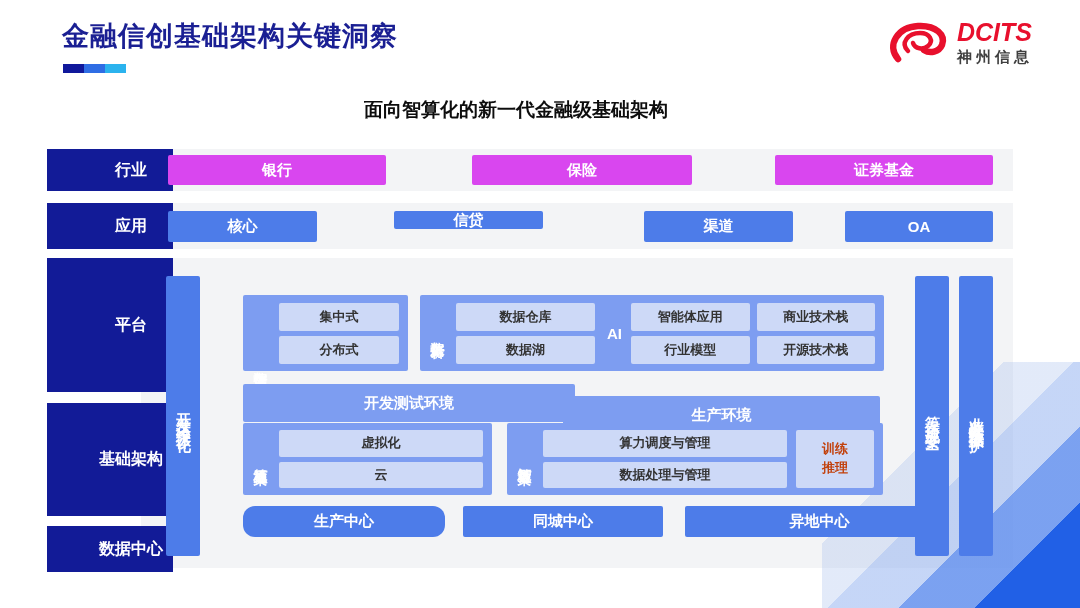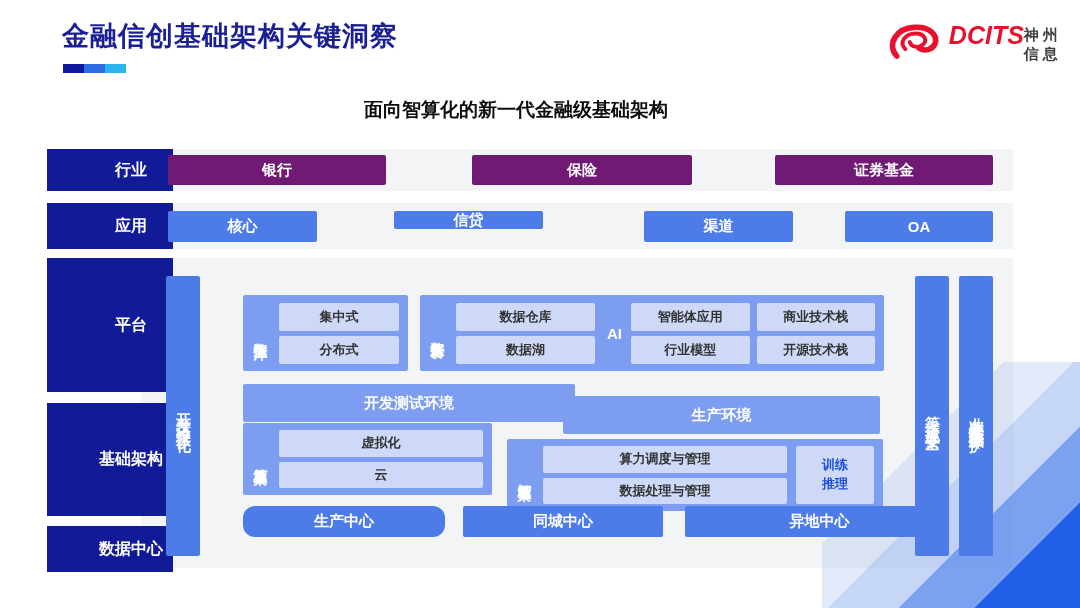--- a/index.html
+++ b/index.html
@@ -5,47 +5,47 @@
   html,body { margin:0; padding:0; background:#fff; }
   body { font-family:"Liberation Sans","DejaVu Sans",sans-serif; }
   .slide { position:relative; width:1080px; height:608px; background:#ffffff; overflow:hidden; }
 
   
   .page-title { position:absolute; left:62px; top:18px; font-size:27px; font-weight:800; color:#1a1f93; letter-spacing:1px; }
   .title-underline { position:absolute; left:63px; top:64px; display:flex; height:9px; }
   .title-underline span { width:21px; height:9px; display:block; }
   .seg1 { background:#10189b; } .seg2 { background:#2f6de4; } .seg3 { background:#2bb3ee; }
   .logo { position:absolute; left:888px; top:20px; display:flex; align-items:center; gap:7px; }
-  .logo-text { display:flex; }
+  .logo-text { display:flex; flex-direction:column; }
   .logo-brand { font-size:25px; font-weight:800; font-style:italic; color:#e8102d; line-height:1; }
   .logo-company { font-size:15px; font-weight:700; color:#404040; letter-spacing:4px; margin-top:3px; }
   .subtitle { position:absolute; left:0; top:97px; width:1032px; text-align:center; font-size:19px; font-weight:800; color:#0d0d0d; }
 
   
   .layer-label { position:absolute; left:47px; width:84px; background:#121b97; color:#fff; font-size:16px; font-weight:700; display:flex; align-items:center; justify-content:center;padding-left:42px; }
   .layer-strip { position:absolute; left:141px; width:872px; background:#f3f4f6; }
 
   
   .btn { position:absolute; display:flex; align-items:center; justify-content:center; color:#fff; font-weight:700; font-size:15px; border-radius:2px; }
-  .btn-primary { background:#701a75; }
+  .btn-primary { background:#d946ef; }
   .btn-mid { background:#4d7ce9; }
   .btn-box { background:#7d9df1; }
 
   
   .pillar { position:absolute; top:276px; width:34px; height:280px; background:#4d7ce9; color:#fff; font-weight:700; font-size:15px; writing-mode:vertical-rl; text-orientation:upright; display:flex; align-items:center; justify-content:center; letter-spacing:4px; border-radius:2px; }
   .pillar.tight { letter-spacing:2px; }
 
   
   .group { position:absolute; background:#7d9df1; display:flex; align-items:center; gap:9px; padding:7px 9px 7px 9px; box-sizing:border-box; border-radius:2px; }
   .group-label { writing-mode:vertical-rl; text-orientation:upright; color:#fff; font-weight:700; font-size:14px; letter-spacing:1px; flex:0 0 auto; }
   .group-label-h { color:#fff; font-weight:700; font-size:15px; flex:0 0 auto; }
   .group-col { flex:1 1 auto; display:flex; flex-direction:column; justify-content:center; gap:5px; height:100%; }
   .chip { height:28px; background:#cdd9f7; color:#333333; font-weight:700; font-size:13px; display:flex; align-items:center; justify-content:center; border-radius:2px; }
   .grid-2x2 { flex:1 1 auto; display:grid; grid-template-columns:1fr 1fr; gap:5px 7px; align-content:center; }
-  .chip-side { flex:0 0 78px; align-self:stretch; background:#cdd9f7; color:#1d4ed8; font-weight:700; font-size:13px; display:flex; align-items:center; justify-content:center; text-align:center; white-space:pre-line; border-radius:2px; line-height:1.45; }
+  .chip-side { flex:0 0 78px; align-self:stretch; background:#cdd9f7; color:#c2410c; font-weight:700; font-size:13px; display:flex; align-items:center; justify-content:center; text-align:center; white-space:pre-line; border-radius:2px; line-height:1.45; }
 
   
   .corner-deco { position:absolute; left:822px; top:362px; width:258px; height:246px;
     background:linear-gradient(135deg,
       rgba(255,255,255,0) 0 36%,
       rgba(173,195,238,0.35) 36% 50%,
       rgba(150,180,240,0.55) 50% 64%,
       rgba(100,145,238,0.85) 64% 79%,
       #2160e6 79% 100%); }
 </style>
@@ -92,21 +92,21 @@
 
   <div class="btn btn-mid" style="left:168px;top:211px;width:149px;height:31px;">核心</div>
   <div class="btn btn-mid" style="left:394px;top:211px;width:149px;height:18px;">信贷</div>
   <div class="btn btn-mid" style="left:644px;top:211px;width:149px;height:31px;">渠道</div>
   <div class="btn btn-mid" style="left:845px;top:211px;width:148px;height:31px;">OA</div>
 
   <div class="pillar" style="left:166px;">开发运维一体化</div>
   <div class="pillar" style="left:915px;">等保合规安全</div>
   <div class="pillar tight" style="left:959px;">业务连续性及数据保护</div>
 
-  <div class="group" style="left:243px;top:295px;width:165px;height:76px;">
+  <div class="group" style="left:243px;top:295px;width:165px;height:76px;align-items:flex-end;">
     <span class="group-label">数据库</span>
     <div class="group-col">
       <div class="chip">集中式</div>
       <div class="chip">分布式</div>
     </div>
   </div>
 
   <div class="group" style="left:420px;top:295px;width:184px;height:76px;">
     <span class="group-label">数据分析</span>
     <div class="group-col">
@@ -129,21 +129,21 @@
   <div class="btn btn-box" style="left:563px;top:396px;width:317px;height:38px;">生产环境</div>
 
   <div class="group" style="left:243px;top:423px;width:249px;height:72px;">
     <span class="group-label">通算框架</span>
     <div class="group-col">
       <div class="chip">虚拟化</div>
       <div class="chip">云</div>
     </div>
   </div>
 
-  <div class="group" style="left:507px;top:439px;width:376px;height:72px;">
+  <div class="group" style="left:507px;top:423px;width:376px;height:72px;">
     <span class="group-label">智算框架</span>
     <div class="group-col">
       <div class="chip">算力调度与管理</div>
       <div class="chip">数据处理与管理</div>
     </div>
     <div class="chip-side">训练
 推理</div>
   </div>
 
   <div class="btn btn-mid" style="left:243px;top:506px;width:202px;height:31px;border-radius:12px;">生产中心</div>

